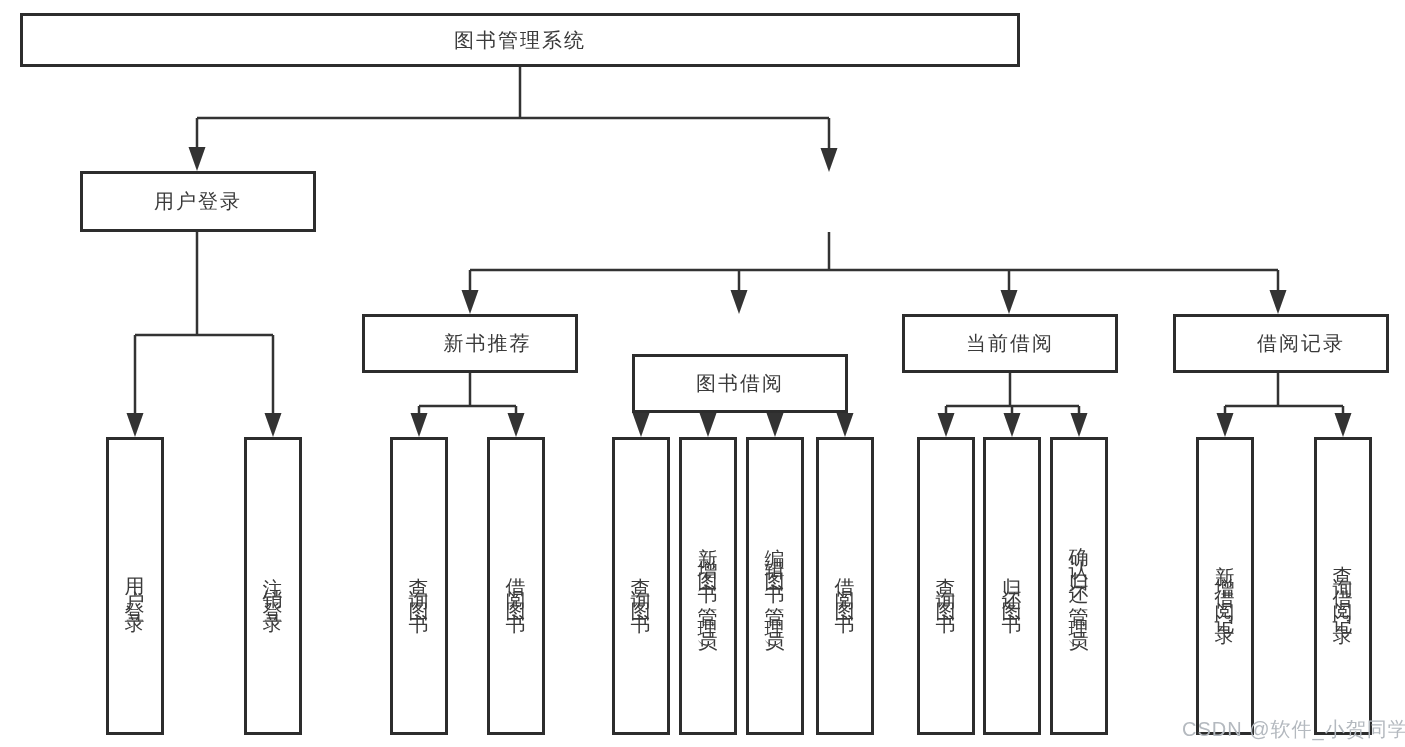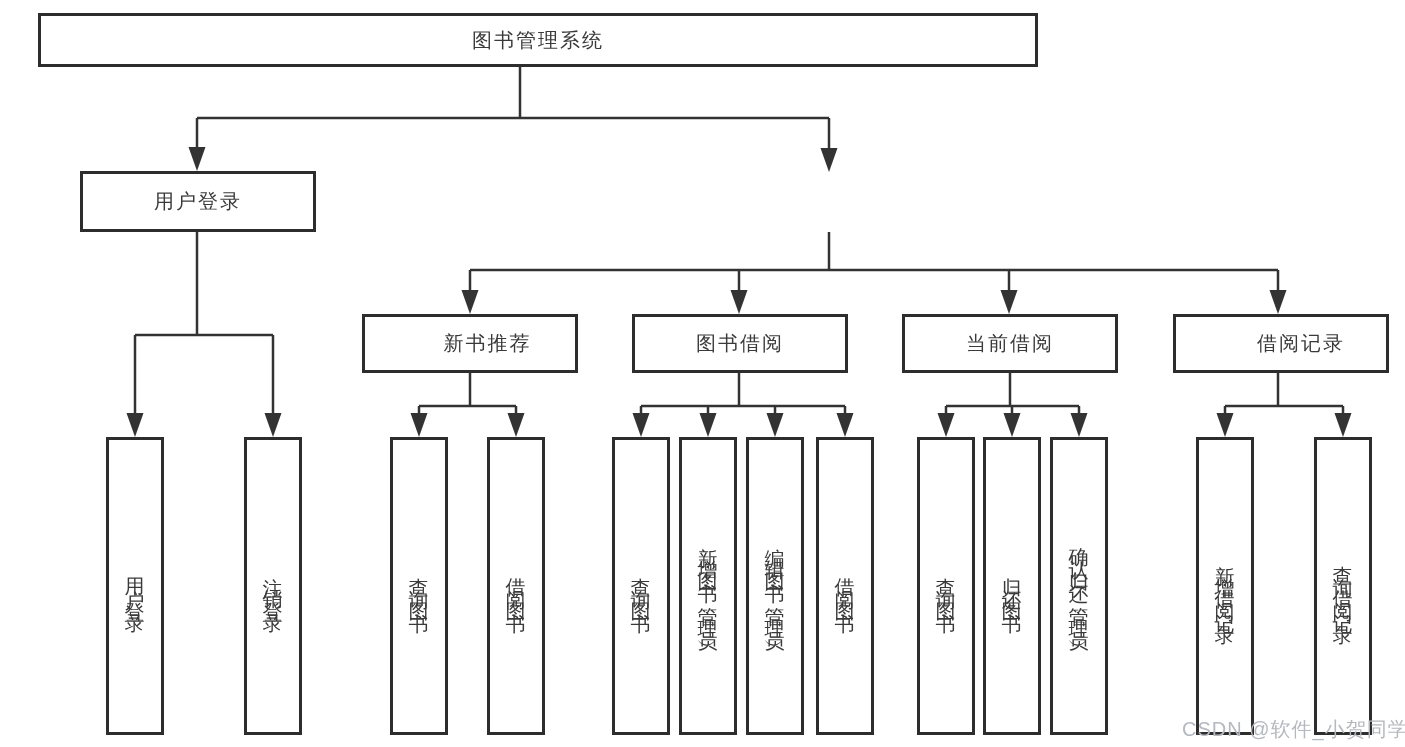--- a/index.html
+++ b/index.html
@@ -39,26 +39,26 @@
     white-space: nowrap;
   }
   .node.vert .lbl {
     writing-mode: vertical-rl;
     text-orientation: mixed;
     letter-spacing: 12px;
     line-height: 1;
     white-space: normal;
   }
   
-  .n-root   { left: 20px;   top: 13px;  width: 1000px; height: 54px; margin-left: 18px; }
+  .n-root   { left: 20px;   top: 13px;  width: 1000px; height: 54px; }
   .n-l2a    { left: 80px;   top: 171px; width: 236px;  height: 61px; }
   .n-l2b    { left: 711px;  top: 172px; width: 236px;  height: 60px; }
   .n-l3     { top: 314px;   height: 59px; width: 216px; }
   .n-l3a    { left: 362px; padding-left: 35px; }
-  .n-l3b    { left: 632px; }
+  .n-l3b    { left: 632px; margin-top: 40px; }
   .n-l3c    { left: 902px; font-family: Liberation Mono, monospace; }
   .n-l3d    { left: 1173px; padding-left: 40px; }
   .leaf     { top: 437px; height: 298px; width: 58px; }
   .lf-1  { left: 106px; }
   .lf-2  { left: 244px; }
   .lf-3  { left: 390px; }
   .lf-4  { left: 487px; }
   .lf-5  { left: 612px; }
   .lf-6  { left: 679px; }
   .lf-7  { left: 746px; }

